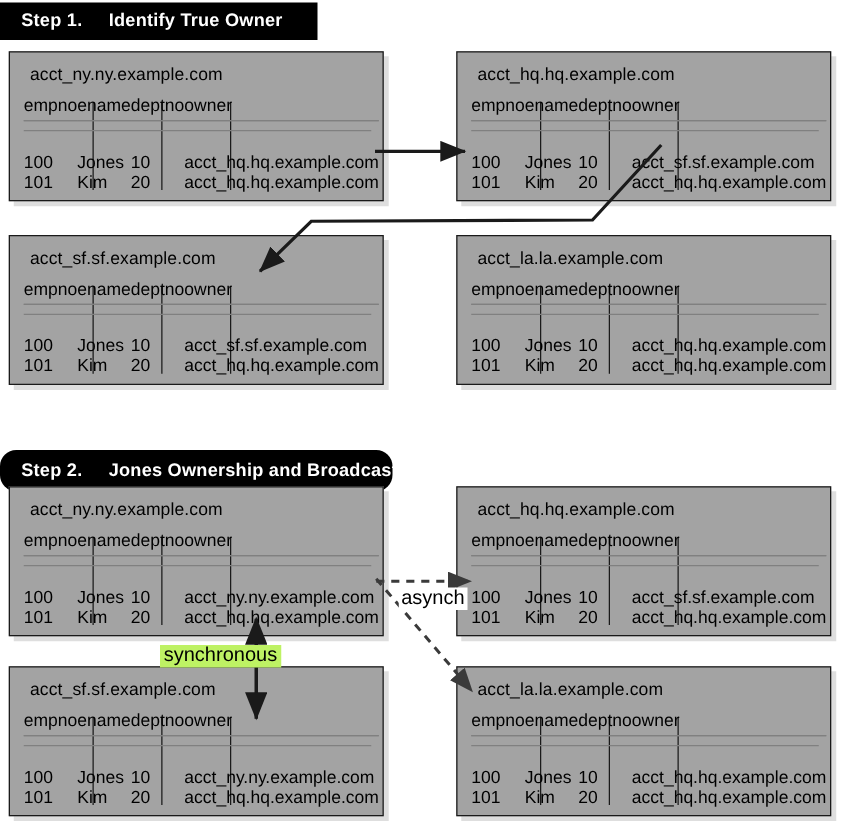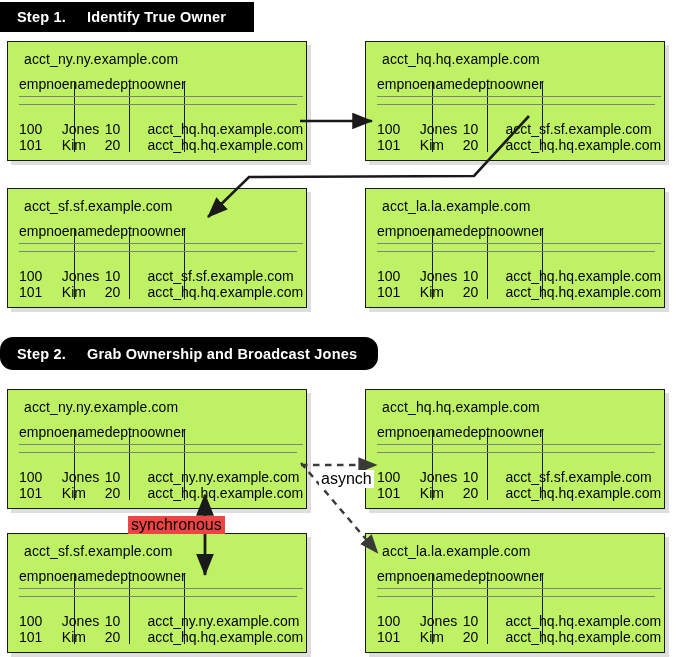--- a/index.html
+++ b/index.html
@@ -18,21 +18,21 @@
     display:flex;align-items:center;
     padding-left:17px;box-sizing:border-box;
     white-space:nowrap;
     gap:12px;
   }
   .step-bar .num{margin-right:9px;}
 
   
   .site-box{
     position:absolute;box-sizing:border-box;
-    background:#bef264;border:1.5px solid #1a1a1a;
+    background:#a3a3a3;border:1.5px solid #1a1a1a;
     box-shadow:4px 4px 0 0 rgba(0,0,0,0.13);
   }
   .site-title{
     position:absolute;left:16px;top:9px;
     font-size:14px;white-space:nowrap;letter-spacing:0.1px;
   }
   .tbl{
     position:absolute;left:11px;right:11px;top:34px;
     border-collapse:collapse;width:calc(100% - 22px);
     font-size:14px;
@@ -197,23 +197,23 @@
         <tr>
           <td>101</td>
           <td>Kim</td>
           <td>20</td>
           <td>acct_hq.hq.example.com</td>
         </tr>
       </tbody>
     </table>
   </div>
 
-  <div class="step-bar" style="left:0px;top:337px;width:378px;height:33px;border-radius:13px;">
+  <div class="step-bar" style="left:0px;top:360px;width:314px;height:33px;border-radius:13px;">
     <span class="num">Step  2.</span>
-    <span>Grab Ownership and Broadcast Jones</span>
+    <span>Jones Ownership and Broadcast Change</span>
   </div>
 
   <div class="site-box" style="left:7px;top:389px;width:300px;height:120px;">
     <div class="site-title">acct_ny.ny.example.com</div>
     <div class="vrule" style="left:66px;top:40px;height:70px;"></div>
     <div class="vrule" style="left:121px;top:40px;height:70px;"></div>
     <div class="vrule" style="left:176px;top:40px;height:70px;"></div>
     <div class="hline" style="left:11px;top:62px;width:278px;"></div>
     <table class="tbl">
       <thead>
@@ -366,15 +366,15 @@
       <line x1="301" y1="463" x2="376" y2="551" stroke="#3a3a3a" stroke-width="2.4" stroke-dasharray="6.5,5.5" marker-end="url(#ah-d)"></line>
     </g>
 
     <g>
       <line x1="205" y1="495" x2="205" y2="575" stroke="#1a1a1a" stroke-width="2.8" marker-start="url(#ah-start)" marker-end="url(#ah)"></line>
     </g>
   </svg>
 
   <div class="conn-label" style="left:319px;top:470px;background:#fff;padding:0 2px;">asynch</div>
 
-  <div class="conn-label" style="left:128px;top:516px;background:#ef4444;padding:0 3px;">synchronous</div>
+  <div class="conn-label" style="left:128px;top:516px;background:#bef264;padding:0 3px;">synchronous</div>
 
 </div>
 
 </body></html>

